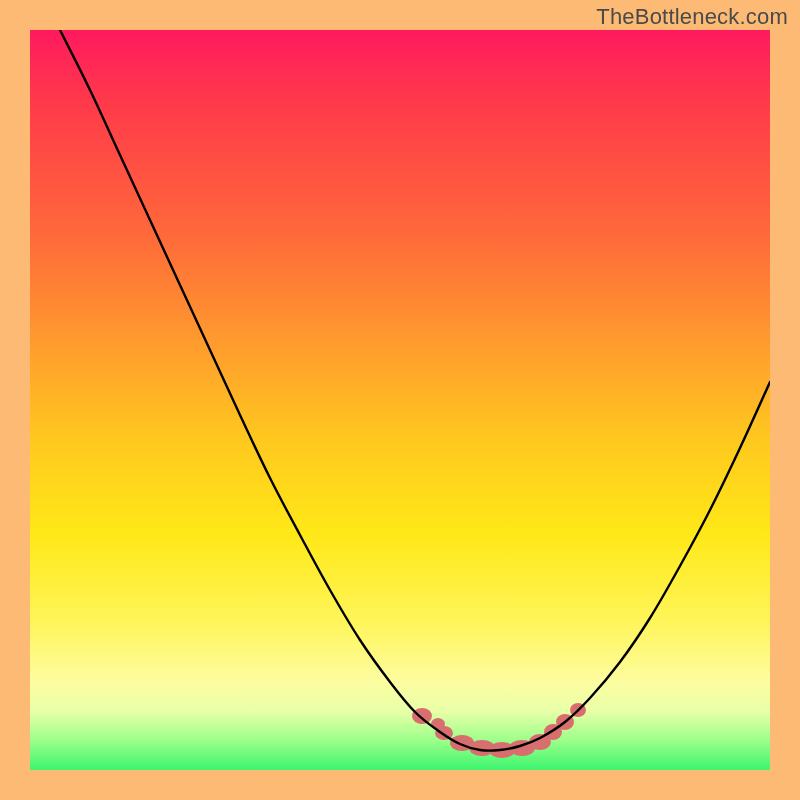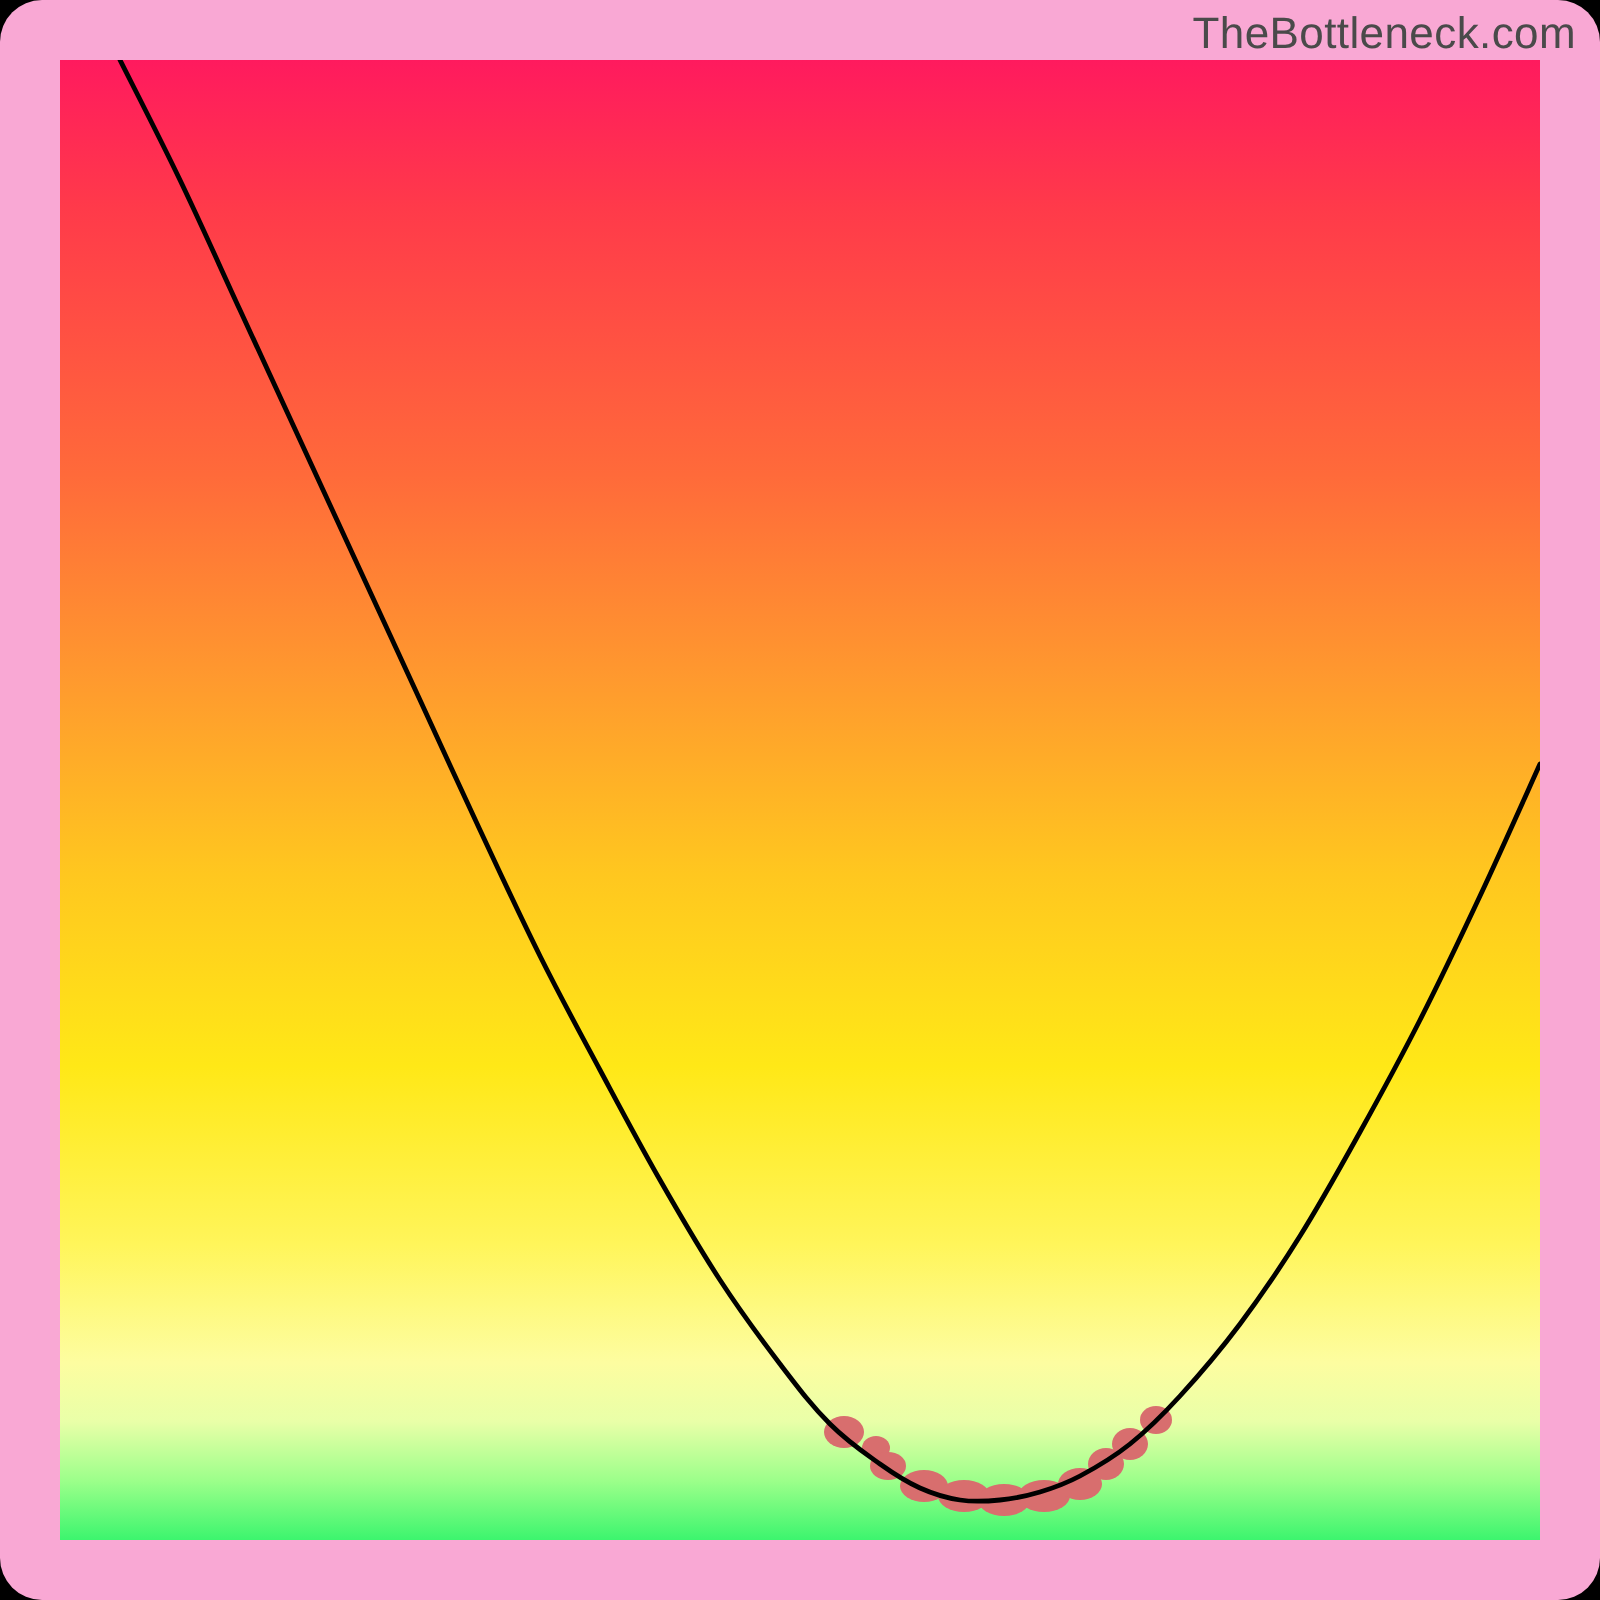--- a/index.html
+++ b/index.html
@@ -7,22 +7,21 @@
     padding: 0;
     width: 800px;
     height: 800px;
     background: #000;
     overflow: hidden;
   }
   .frame {
     position: relative;
     width: 800px;
     height: 800px;
-    background: #f9a8d4;
-    border-radius: 21px;
+    background: #fdba74;
   }
   .plot-area {
     position: absolute;
     left: 30px;
     top: 30px;
     width: 740px;
     height: 740px;
     overflow: hidden;
   }
   .gradient-bg {

